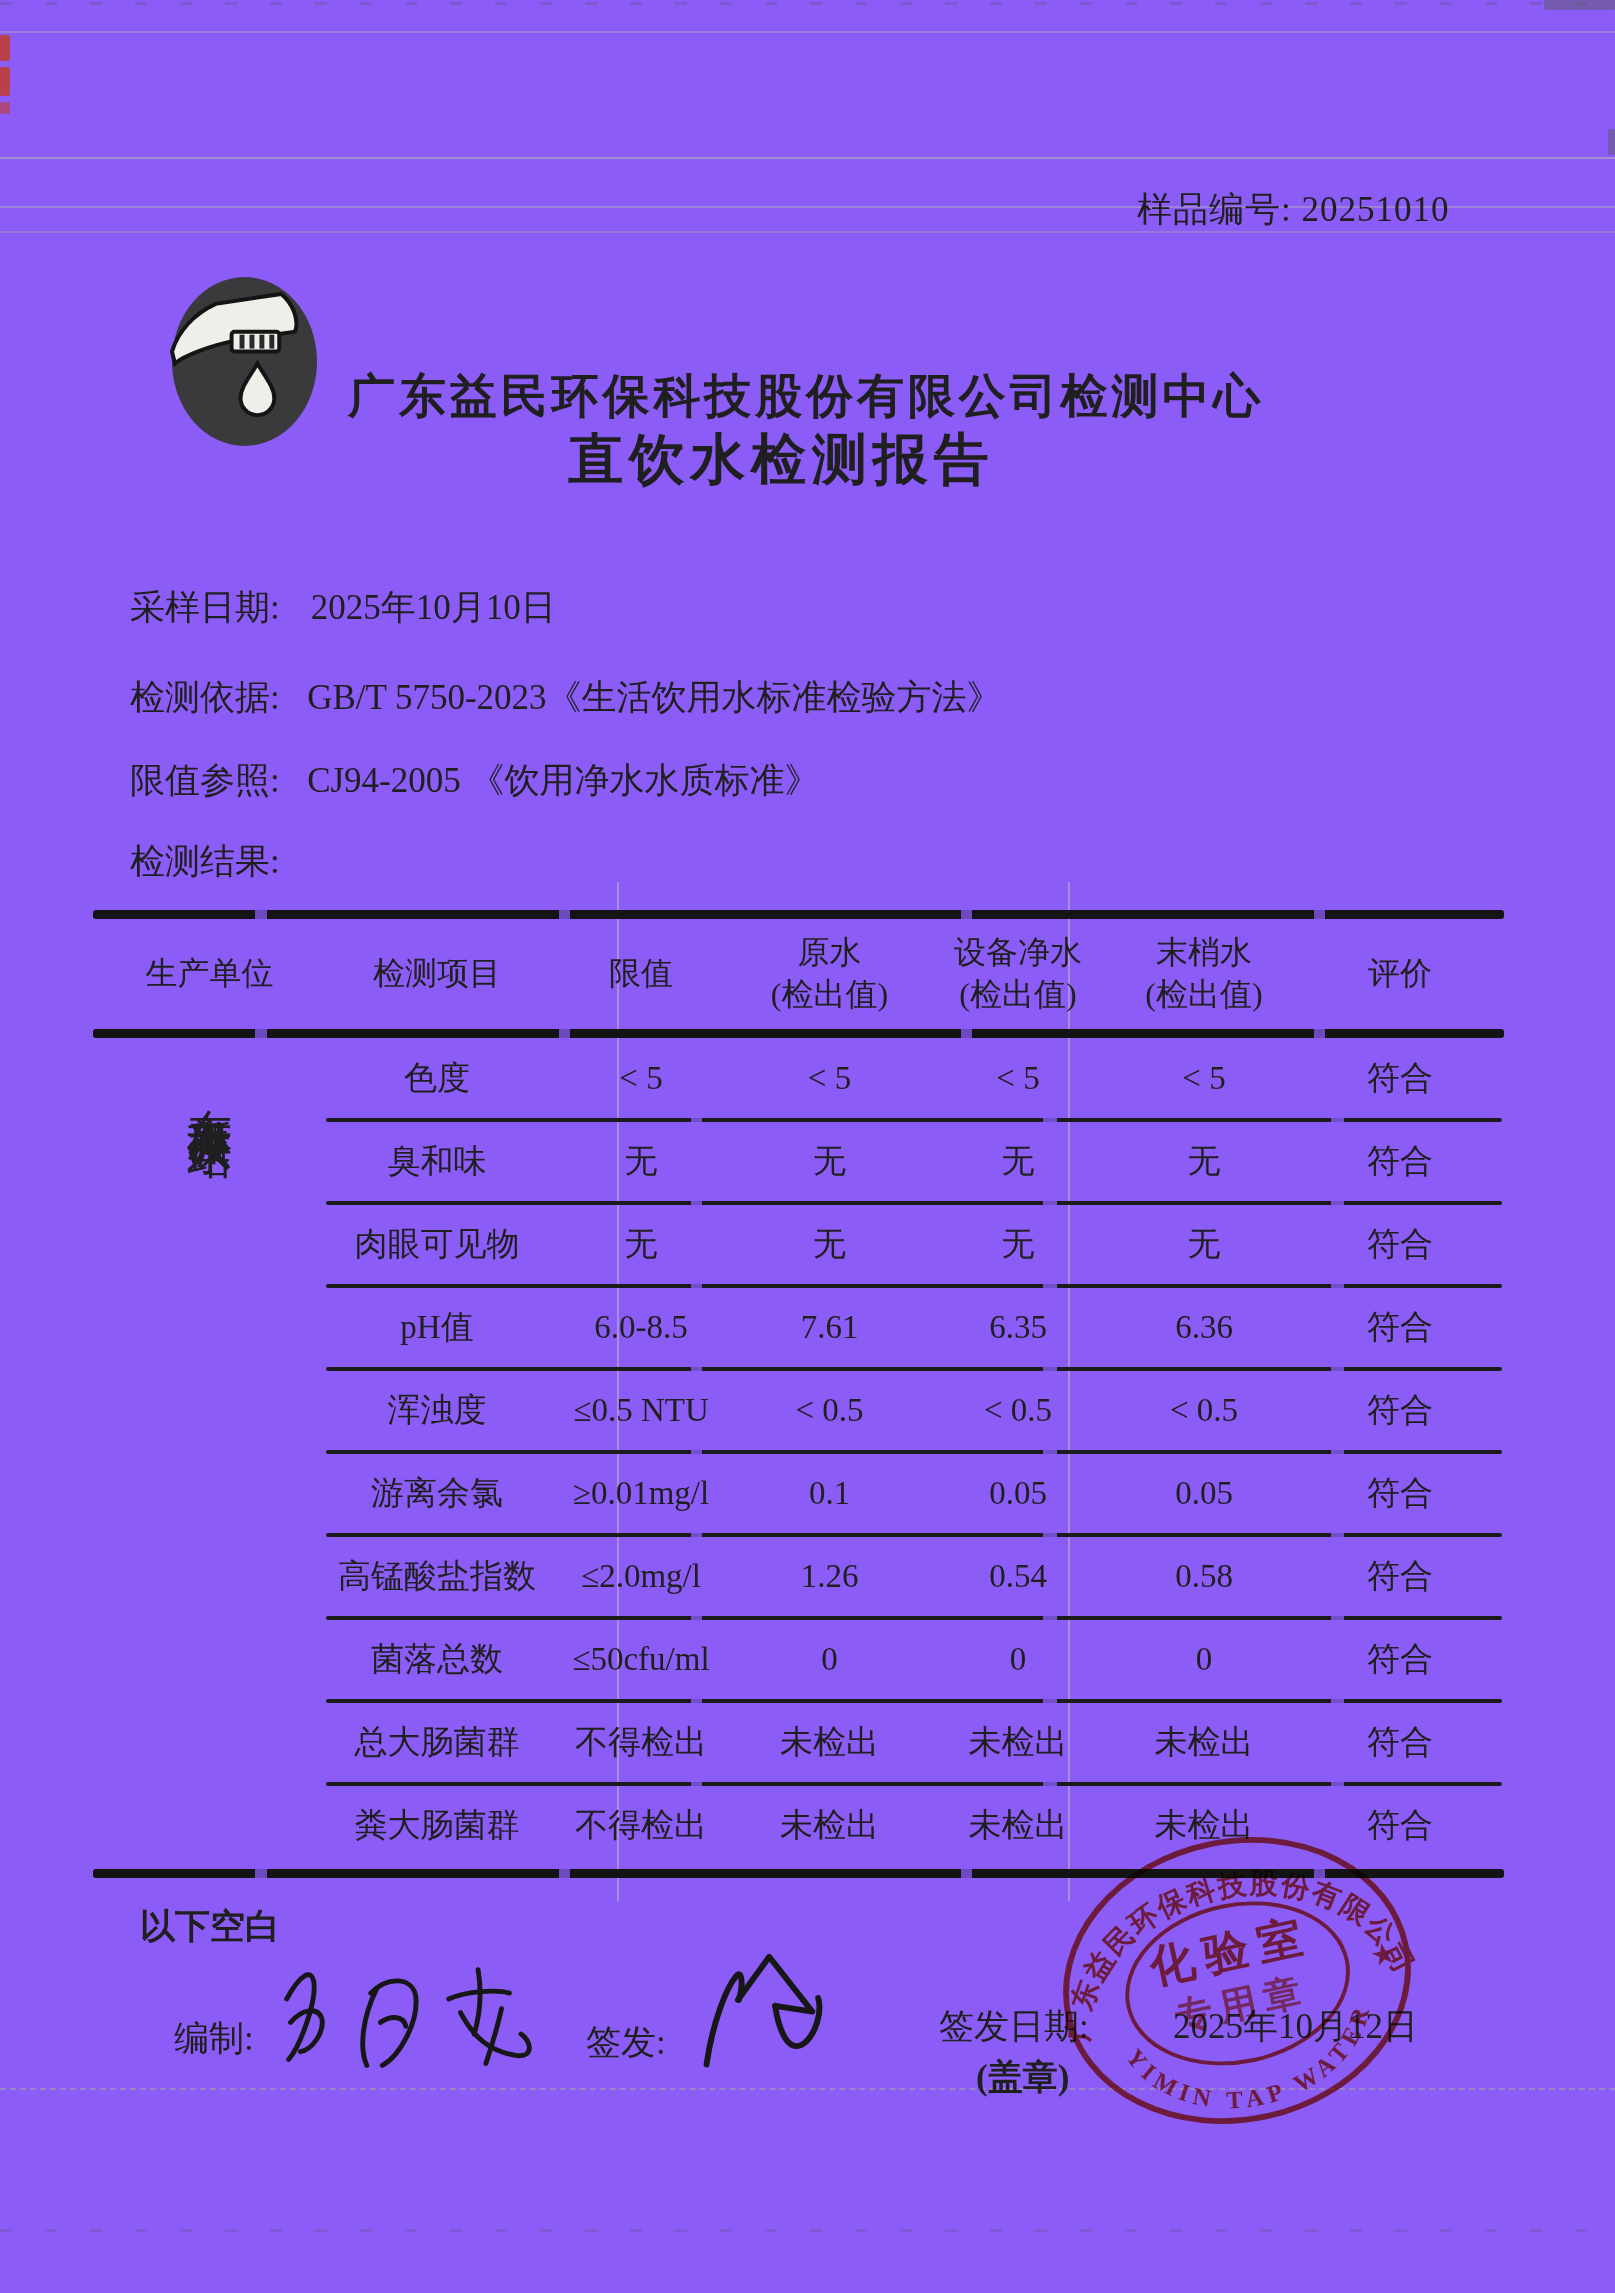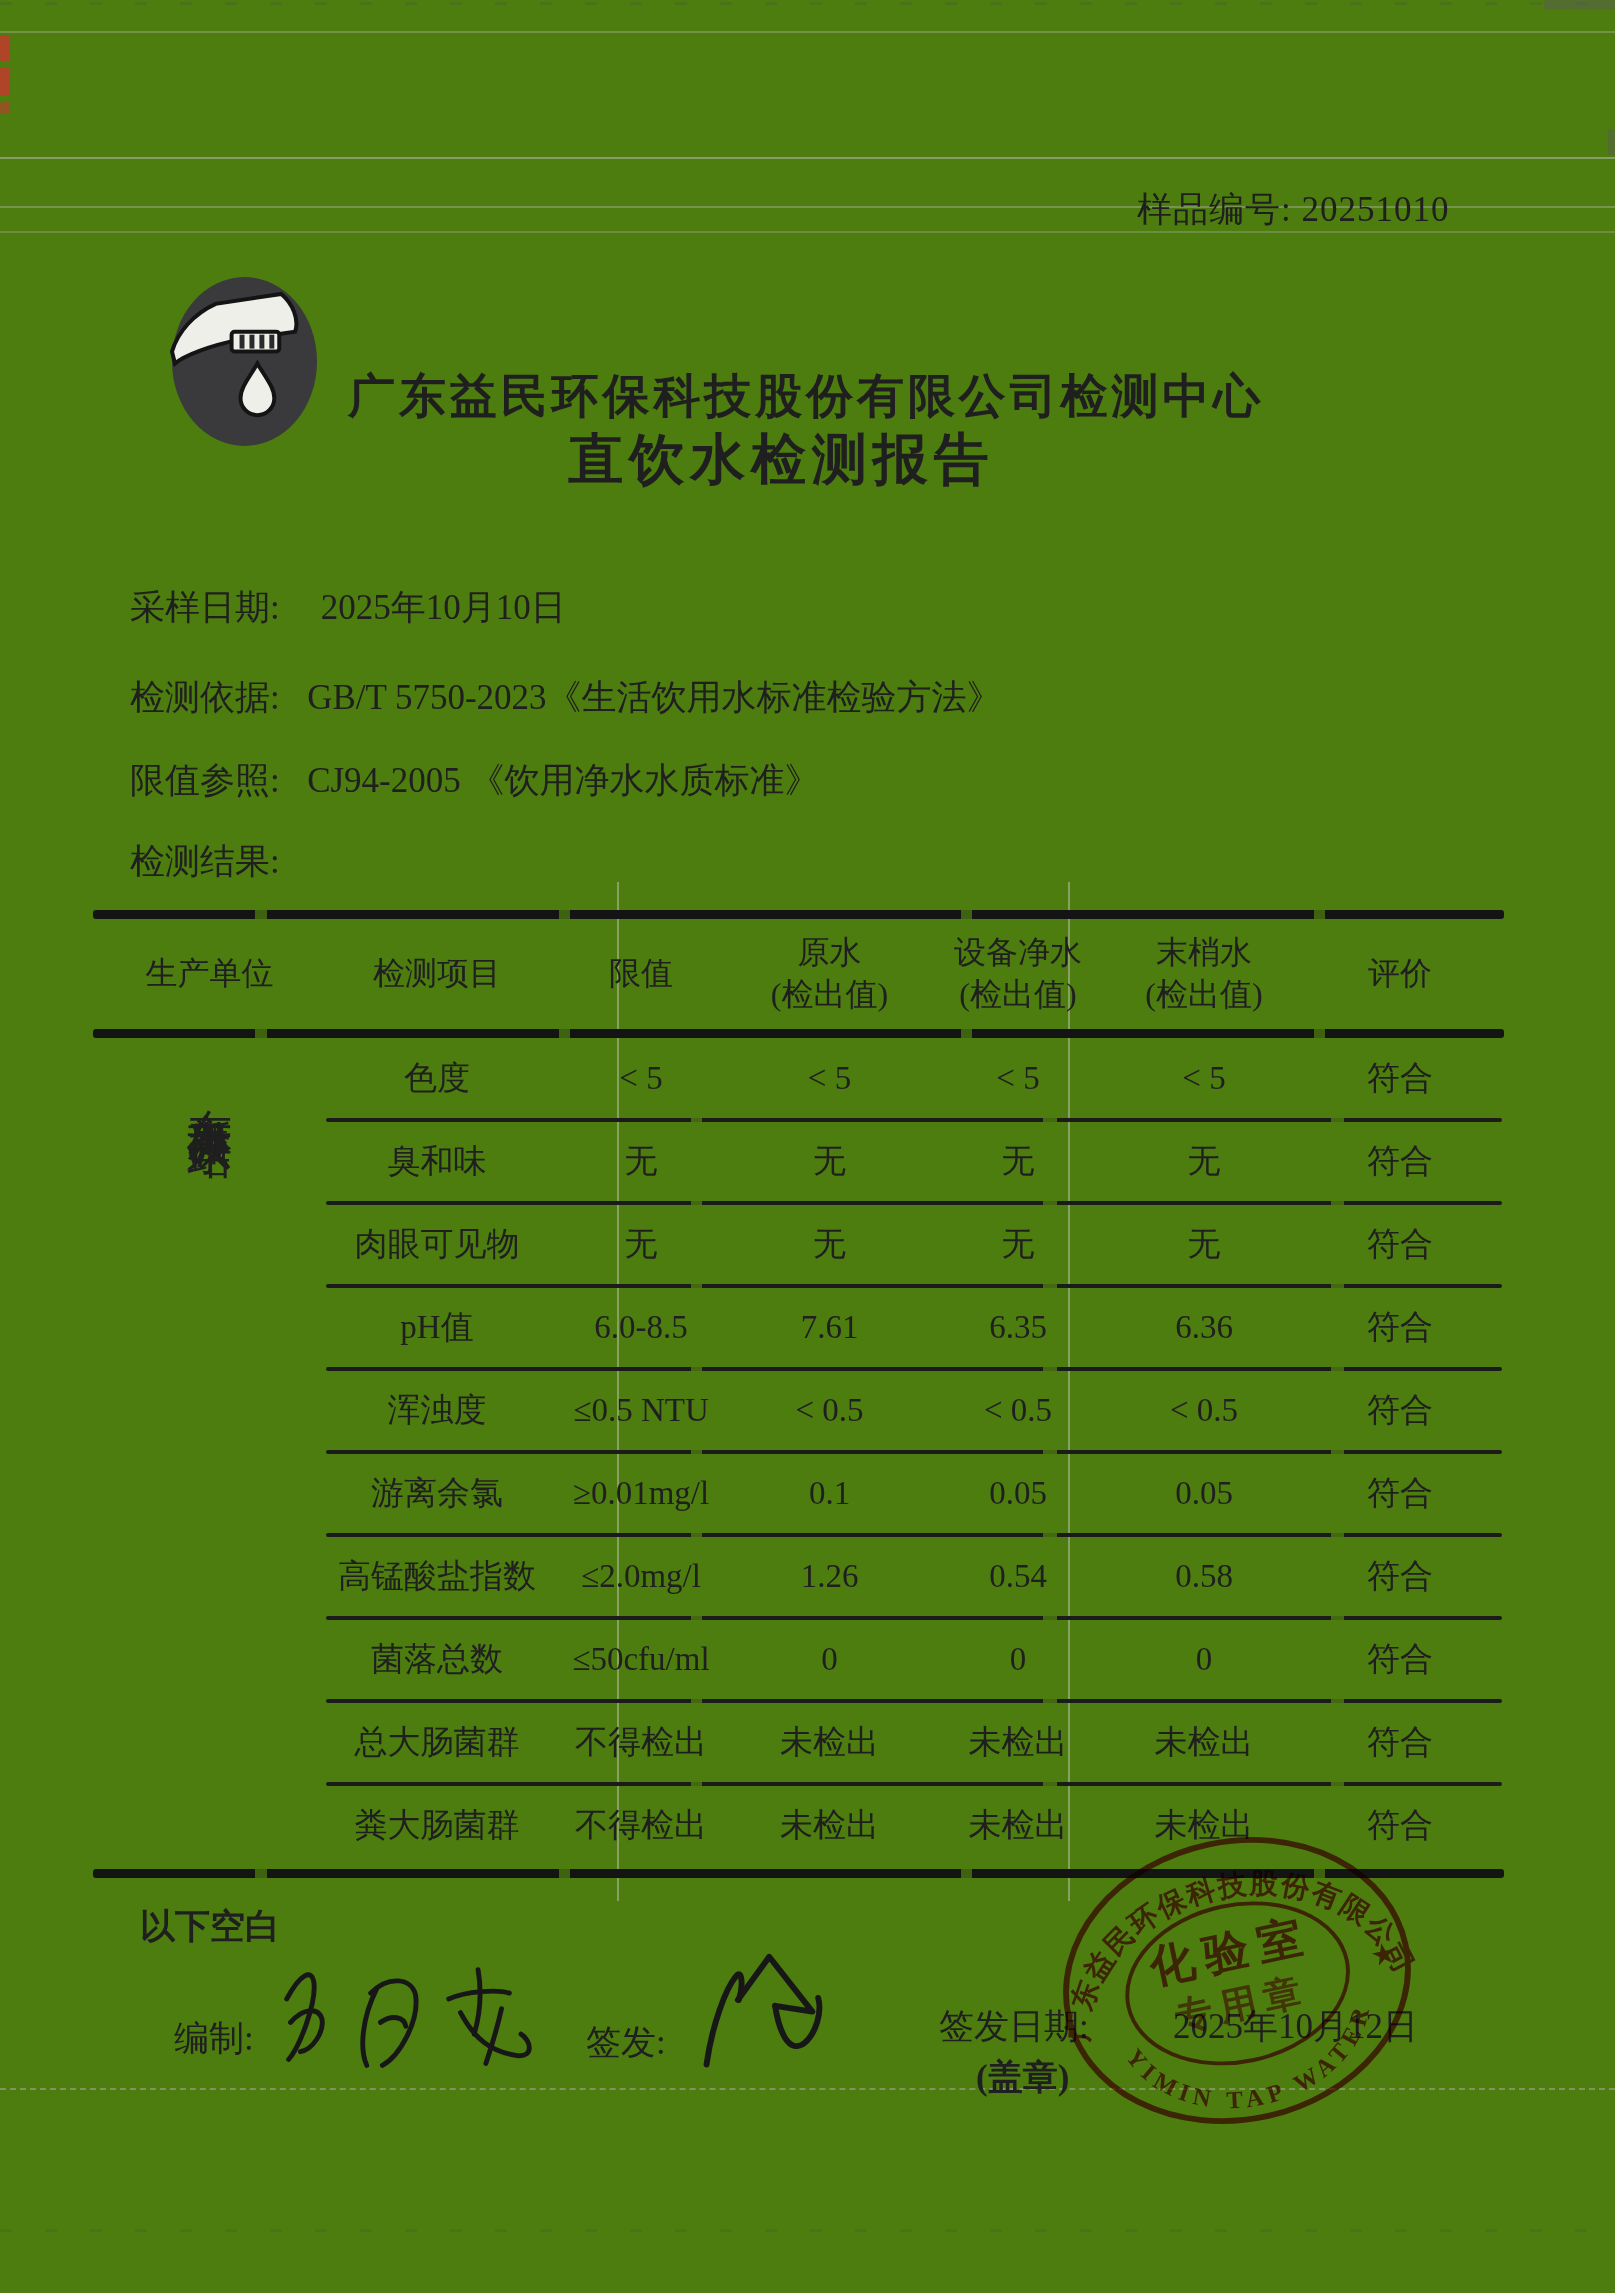--- a/index.html
+++ b/index.html
@@ -1,38 +1,38 @@
 <!DOCTYPE html>
 <html><head>
 <meta charset="utf-8">
 <style>
   html,body{margin:0;padding:0;}
   body{background:#e8e8e6;}
   #page{
     position:relative;width:1615px;height:2294px;margin:0 auto;
-    background:#4d7c0f;overflow:hidden;
+    background:#8b5cf6;overflow:hidden;
     font-family:"Liberation Serif","DejaVu Serif",serif;
     color:#1f1f1f;
   }
   
   .scanline{position:absolute;left:0;right:0;height:2px;background:#b9b9b3;}
   .noise-strip{position:absolute;left:0;right:0;height:2.9px;
     background:repeating-linear-gradient(90deg,rgba(70,70,70,.4) 0 11.8px,transparent 11.8px 45px);}
   .fold{position:absolute;width:2px;background:#cfcfc8;opacity:.45;}
   .red-mark{position:absolute;left:0;width:9.8px;background:#c23b2e;opacity:.85;border-radius:2px;}
   .smudge{position:absolute;background:#5a5a58;opacity:.45;border-radius:2px;}
   
   .sample-no{position:absolute;top:186px;left:1137px;font-size:35px;letter-spacing:1px;}
   .org-name{position:absolute;top:365px;left:348px;font-size:47px;font-weight:bold;letter-spacing:3.9px;}
   .report-title{position:absolute;top:423px;left:409px;width:745px;text-align:center;
     font-size:55px;font-weight:bold;letter-spacing:5.9px;}
   .logo{position:absolute;top:275px;left:170px;width:149px;height:173px;}
   
   .info-line{position:absolute;font-size:35px;white-space:nowrap;}
-  .info-line .val{margin-left:41px;}
+  .info-line .val{margin-left:31px;}
   .info-line .val2{margin-left:27.4px;}
   
   #report-table{position:absolute;left:93px;top:910px;width:1411px;}
   .rule-thick{position:absolute;left:0;right:0;height:8.8px;border-radius:2.9px;
     background:linear-gradient(90deg,#141414 0 11.5%,rgba(20,20,20,.25) 11.5% 12.3%,#141414 12.3% 33%,rgba(20,20,20,.25) 33% 33.8%,#141414 33.8% 61.5%,rgba(20,20,20,.25) 61.5% 62.3%,#141414 62.3% 86.5%,rgba(20,20,20,.25) 86.5% 87.3%,#141414 87.3% 100%);}
   .thead{position:absolute;top:8.8px;left:0;width:1411px;height:110px;display:flex;align-items:center;}
   .hcell{text-align:center;font-size:32px;line-height:1.3;}
   .c0{width:233px;}.c1{width:222px;}.c2{width:186px;}.c3{width:191px;}
   .c4{width:186px;}.c5{width:186px;}.c6{width:206px;}
   #table-body{position:absolute;top:127px;left:0;width:1411px;}

